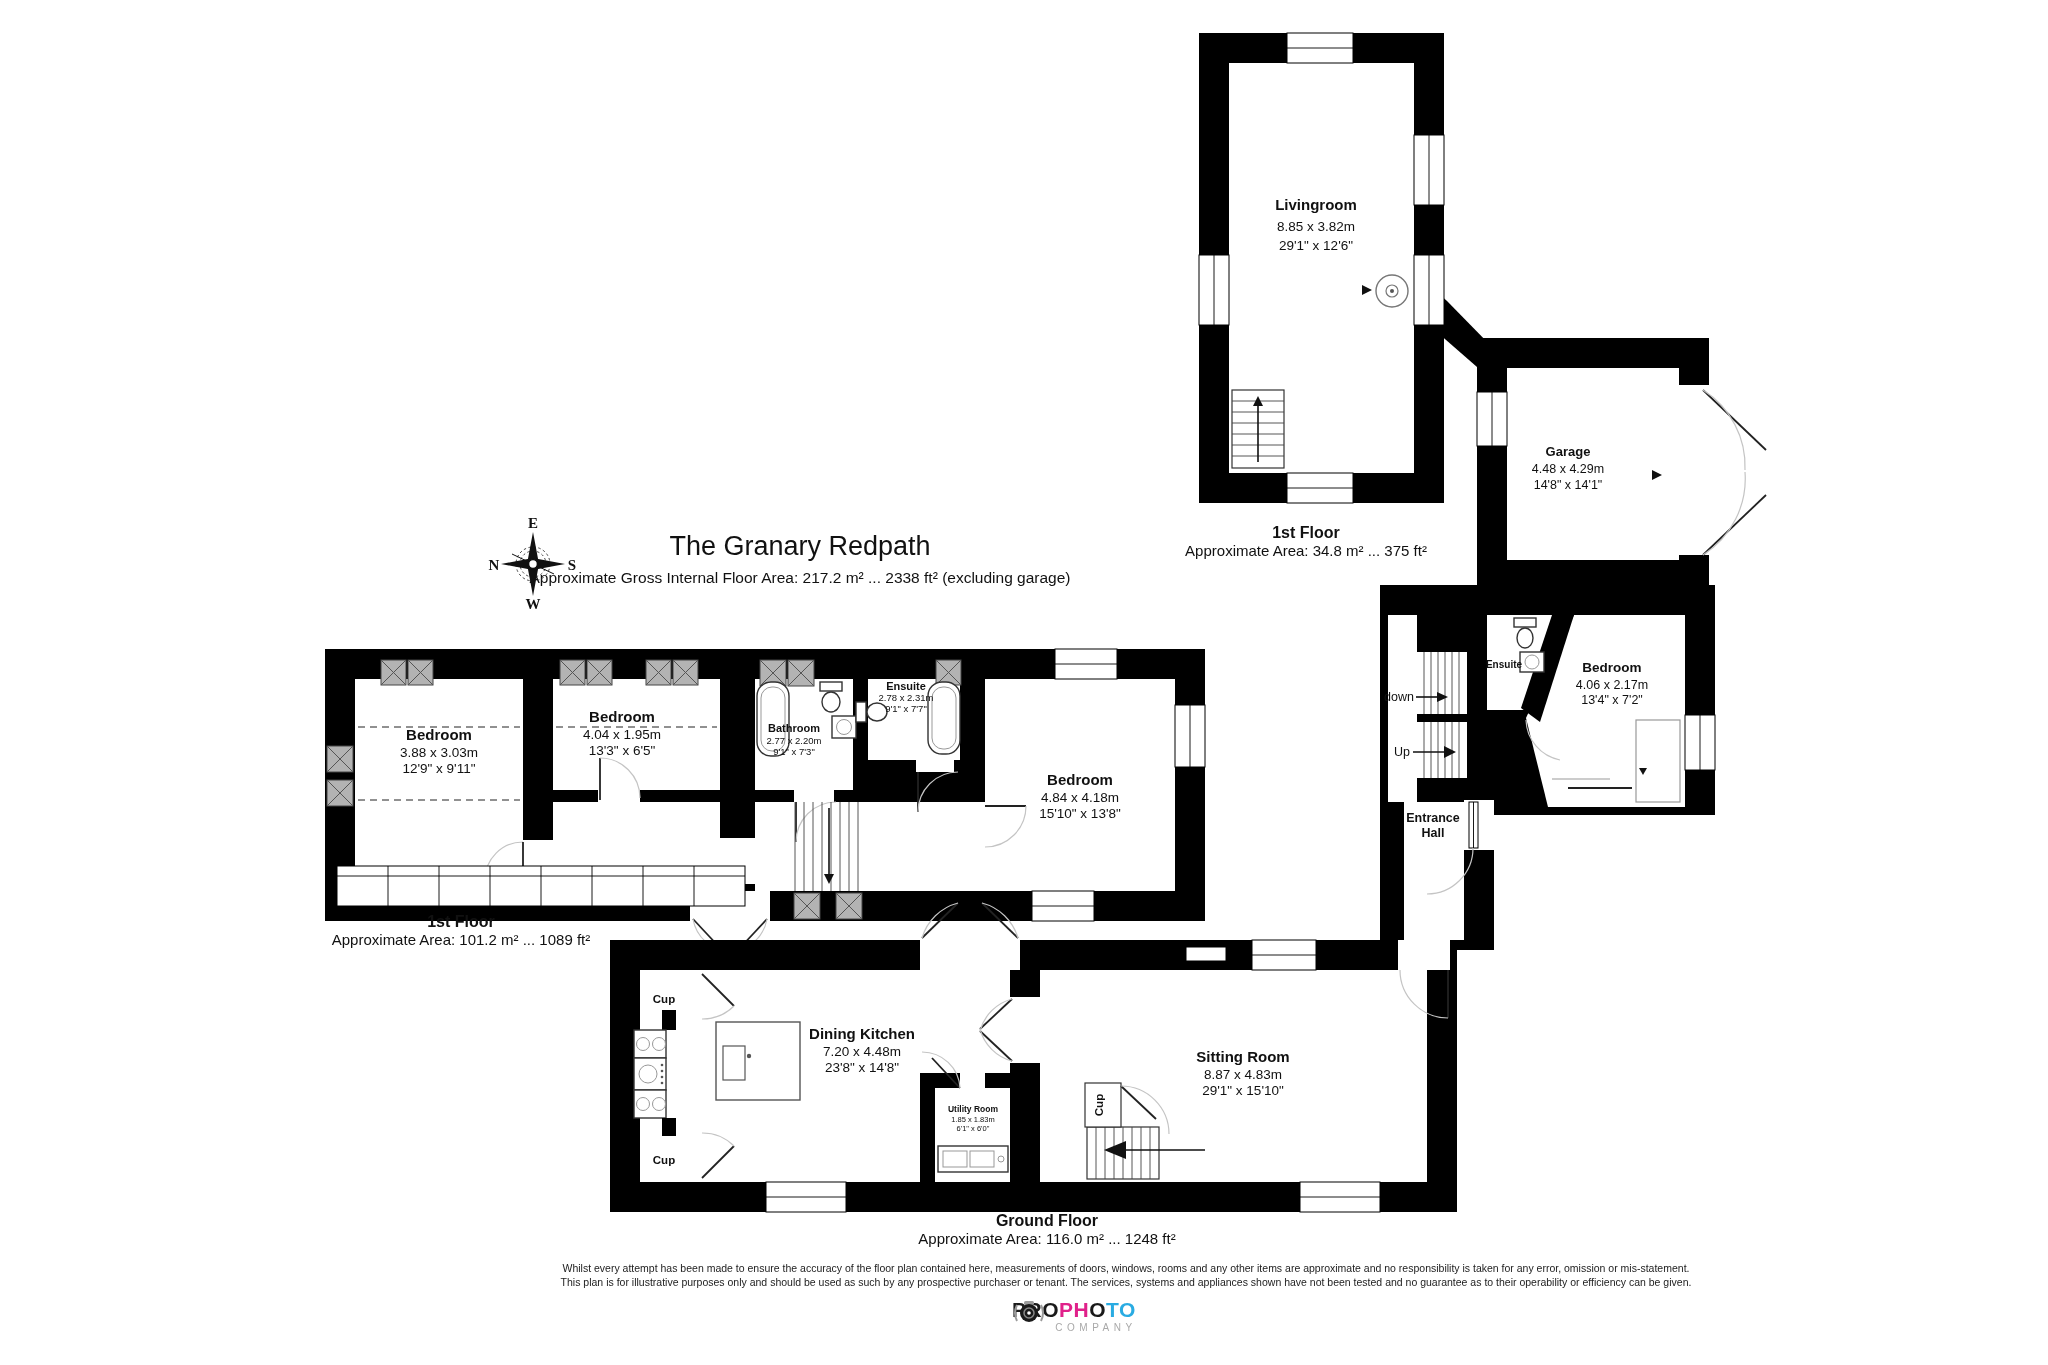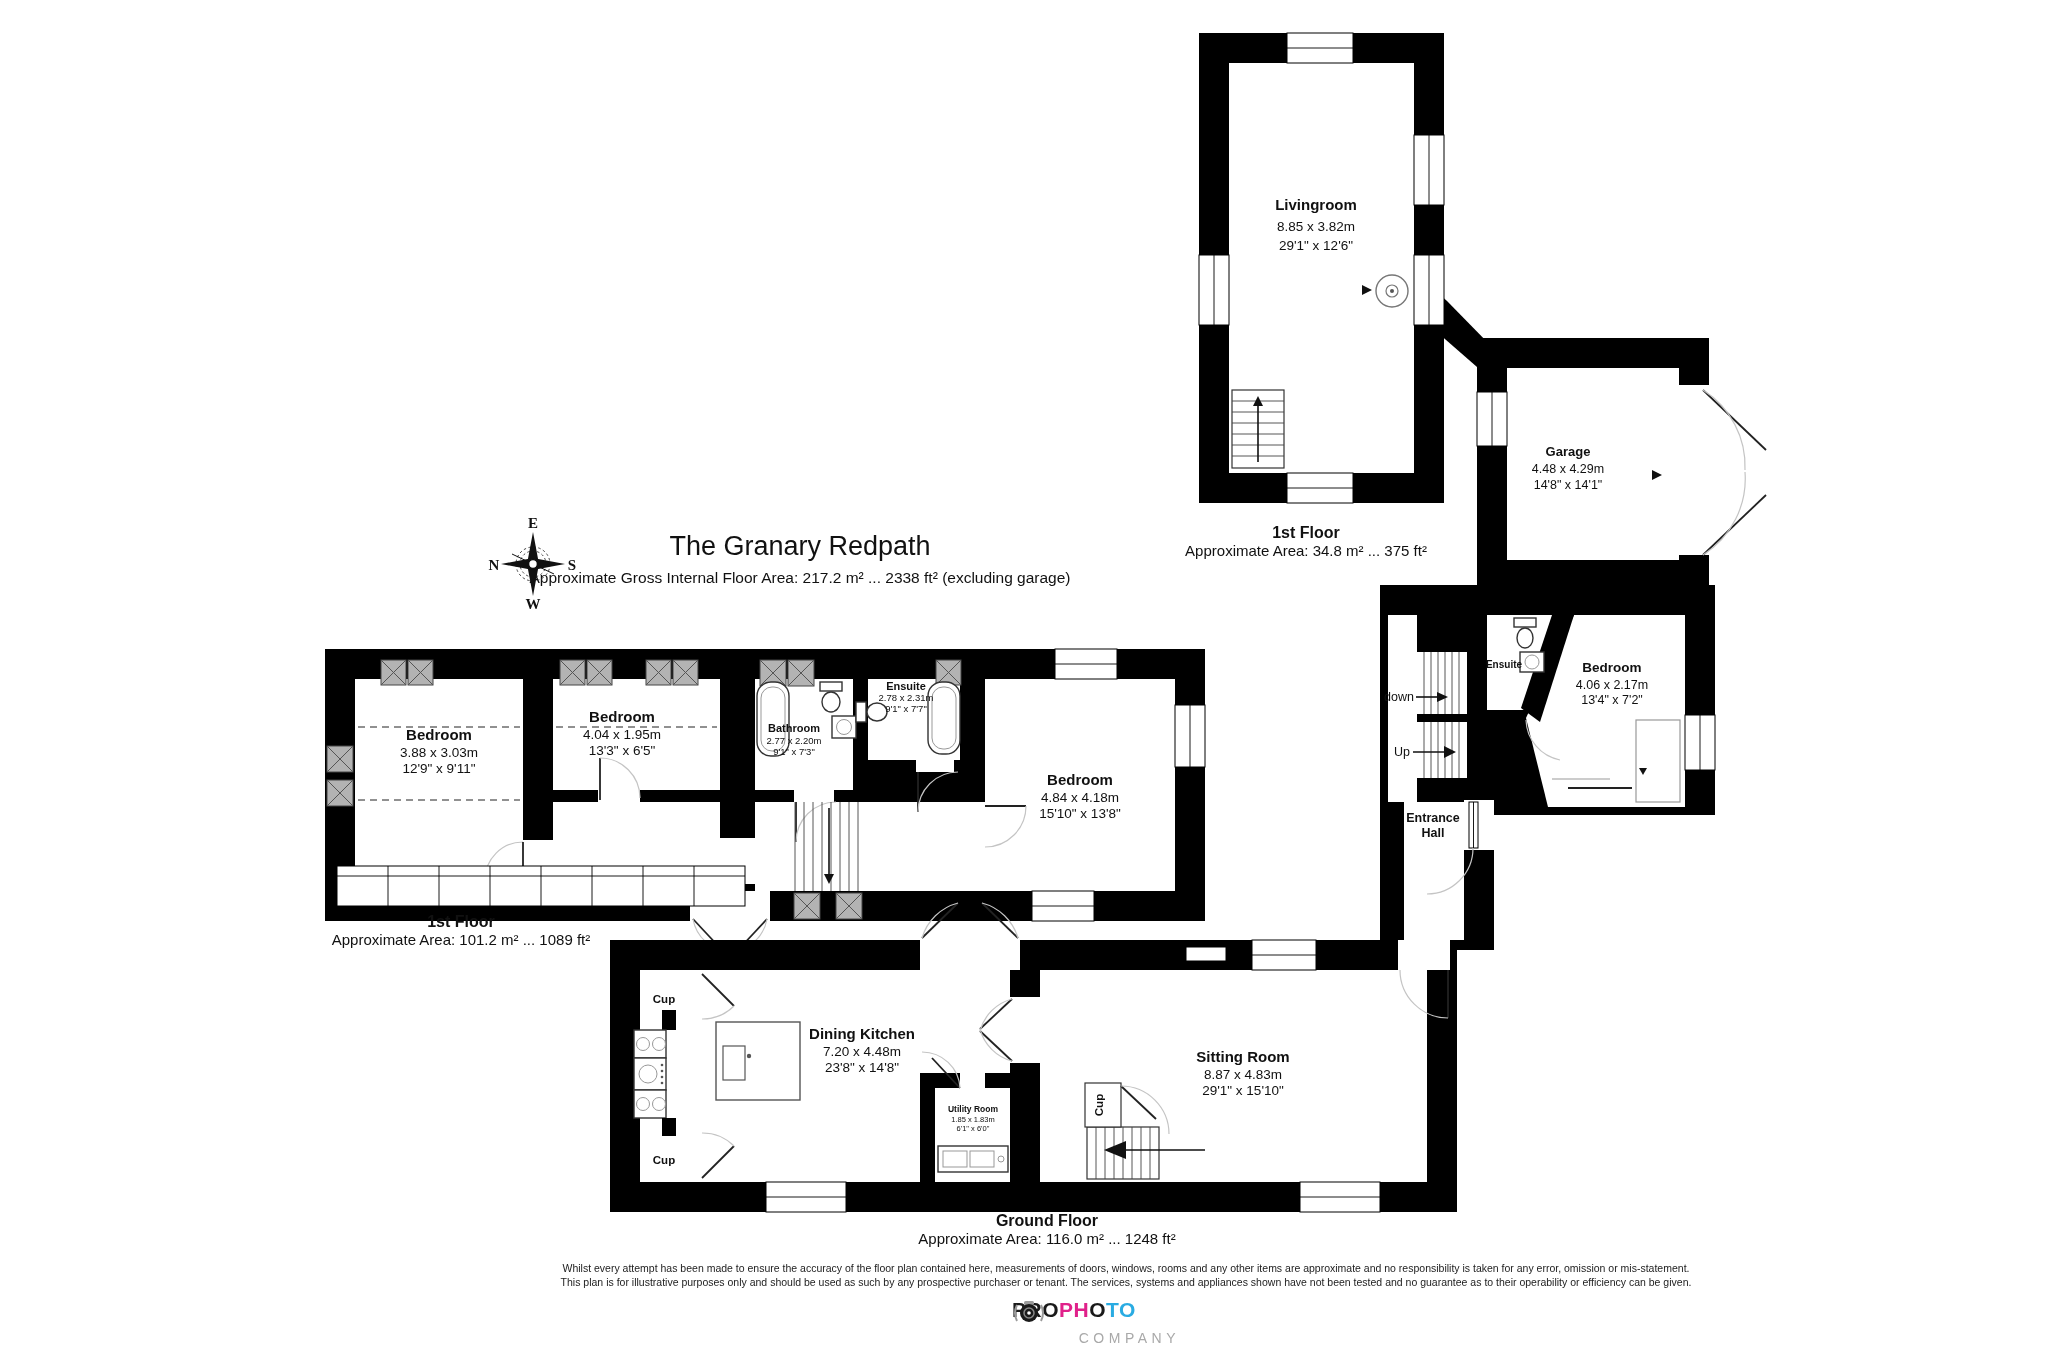--- a/index.html
+++ b/index.html
@@ -44,21 +44,21 @@
   .arrow{stroke:#111;stroke-width:1.6;fill:none;}
   .head{fill:#111;}
   .thin{fill:none;stroke:#333;stroke-width:1.2;}
   .rad1{stroke:#999;stroke-width:1.2;}
   .rad2{stroke:#222;stroke-width:2;}
 
   
   .logo{position:absolute;left:1012px;top:1299px;width:170px;}
   .logo-row{display:flex;align-items:center;gap:6px;}
   .wordmark{font-weight:bold;font-size:21px;letter-spacing:0.5px;line-height:1;}
-  .company{font-size:14px;letter-spacing:4.5px;color:#a9a9a9;text-align:right;margin-top:10px;margin-right:2px;}
+  .company{font-size:10px;letter-spacing:4.5px;color:#a9a9a9;text-align:center;margin-top:2px;margin-right:2px;}
 </style>
 </head>
 <body>
 
 <div class="page">
 <svg width="2048" height="1365" viewBox="0 0 2048 1365">
 
   <g>
     <text class="title mid" x="800" y="555">The Granary Redpath</text>
     <text class="subtitle mid" x="800" y="583">Approximate Gross Internal Floor Area: 217.2 m² ... 2338 ft² (excluding garage)</text>

